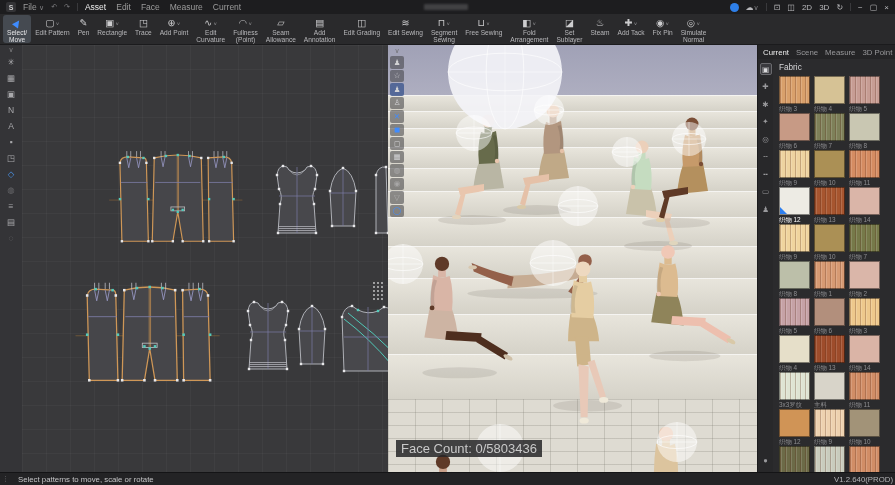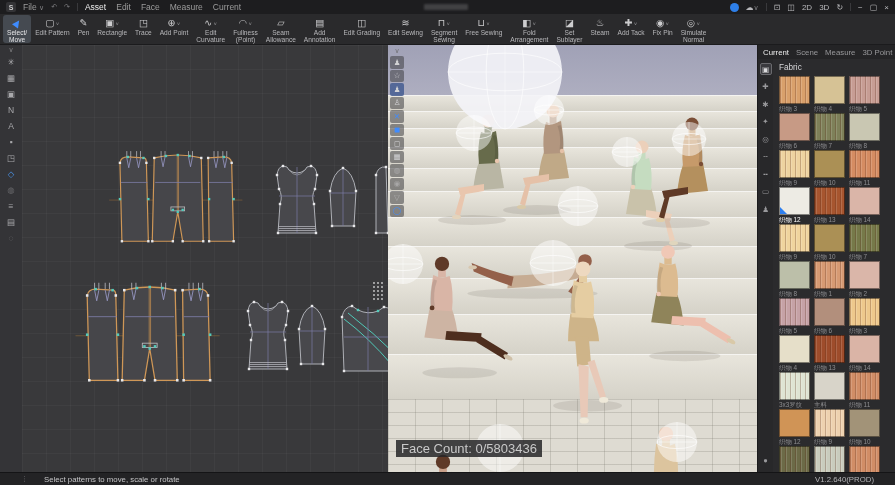--- a/index.html
+++ b/index.html
@@ -109,21 +109,21 @@
     white-space:nowrap; overflow:hidden; }
   .flab.sel { color:#ffffff; }
   .fscroll { position:absolute; right:1px; top:17px; bottom:14px; width:4px; background:#232325; }
   .fthumb { position:absolute; top:10px; width:4px; height:64px; background:#4b4b4e; border-radius:2px; }
   .rp-bottom { height:13px; display:flex; background:#232325; font-size:7.4px; flex:0 0 auto; }
   .rpb-tab { padding:0 6px; display:flex; align-items:center; color:#bdbdbf; background:#323234; }
   .rpb-tab.active { background:#1f6fe0; color:#fff; }
 
   
   .statusbar { height:13px; background:#232325; border-top:1px solid #141416;
-    display:flex; align-items:center; gap:16px; padding:0 21px; font-size:7.8px;
+    display:flex; align-items:center; gap:9px; padding:0 2px; font-size:7.8px;
     color:#c6c6c8; flex:1; }
   .grip { color:#6f6f72; font-size:7px; }
   .version { margin-left:auto; color:#b4b4b7; }
 </style>
 </head>
 <body>
 
 <div class="app">
 
   <div class="titlebar">

